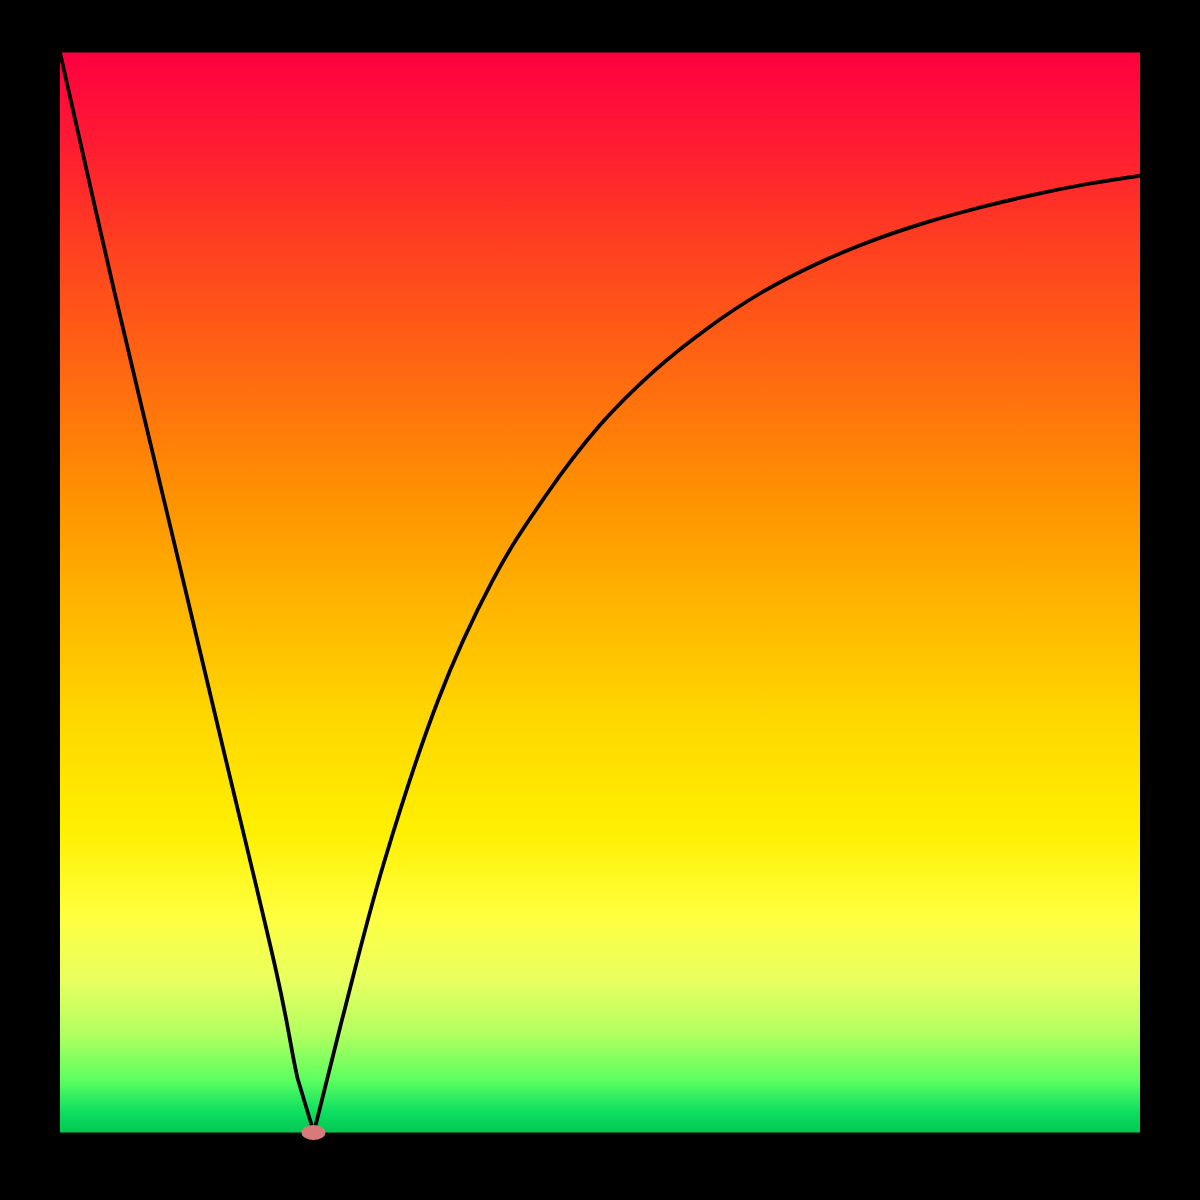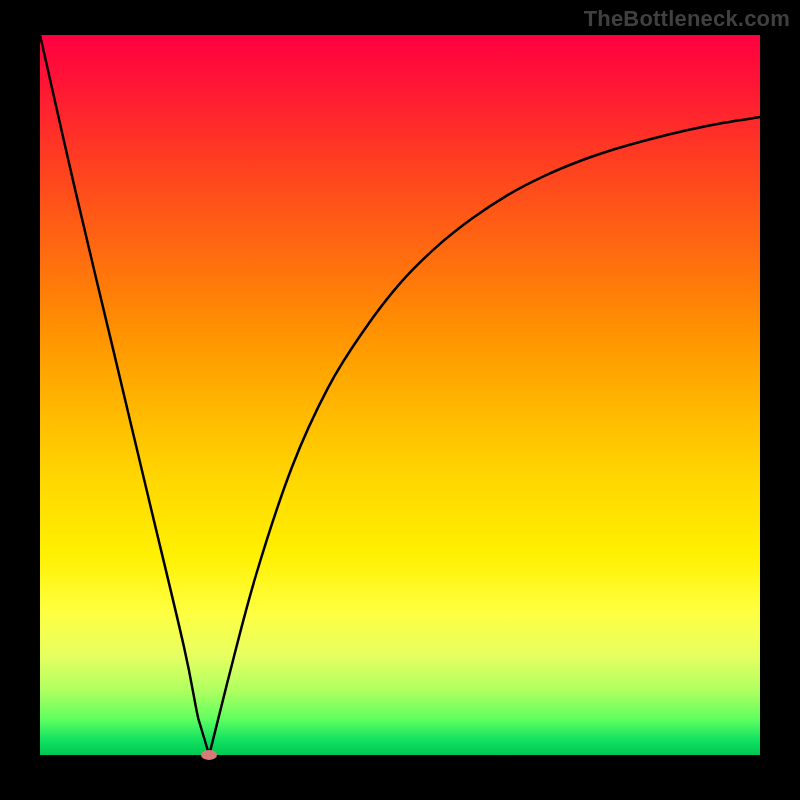--- a/index.html
+++ b/index.html
@@ -68,21 +68,20 @@
     background: #d97a7a;
     border-radius: 50%;
     transform: translate(-50%, -50%);
   }
 </style>
 </head>
 <body>
 
 <div class="frame">
 
-  <div class="watermark">TheBottleneck.com</div>
 
   <div class="plot">
 
     <svg class="curve" viewBox="0 0 720 720" preserveAspectRatio="none">
       <path id="curve-path" fill="none" stroke="#000" stroke-width="2.5" stroke-linejoin="round" stroke-linecap="round" d="M 0.00 0.00 C 6.48 28.51, 23.04 102.67, 36.00 158.40 C 48.96 214.13, 59.04 255.17, 72.00 309.60 C 84.96 364.03, 95.04 406.37, 108.00 460.80 C 120.96 515.23, 134.93 571.82, 144.00 612.00 C 153.07 652.18, 153.86 664.56, 158.40 684.00 L 169.20 720.00 L 187.20 648.00 C 195.62 615.60, 204.34 578.88, 216.00 540.00 C 227.66 501.12, 239.04 465.70, 252.00 432.00 C 264.96 398.30, 275.04 377.42, 288.00 352.80 C 300.96 328.18, 311.04 313.99, 324.00 295.20 C 336.96 276.41, 347.04 263.30, 360.00 248.40 C 372.96 233.50, 383.04 224.06, 396.00 212.40 C 408.96 200.74, 419.04 193.06, 432.00 183.60 C 444.96 174.14, 455.04 167.49, 468.00 159.84 C 480.96 152.19, 491.04 147.21, 504.00 141.12 C 516.96 135.03, 527.04 130.92, 540.00 126.00 C 552.96 121.08, 563.04 117.78, 576.00 113.76 C 588.96 109.74, 599.04 107.05, 612.00 103.68 C 624.96 100.31, 635.04 97.89, 648.00 95.04 C 660.96 92.19, 671.04 90.17, 684.00 87.84 C 696.96 85.51, 713.52 83.12, 720.00 82.08"></path>
     </svg>
 
     <div id="vertex-marker" class="marker" style="left: 169.2px; top: 720px; background: rgb(217, 122, 122);"></div>
 
   </div>

